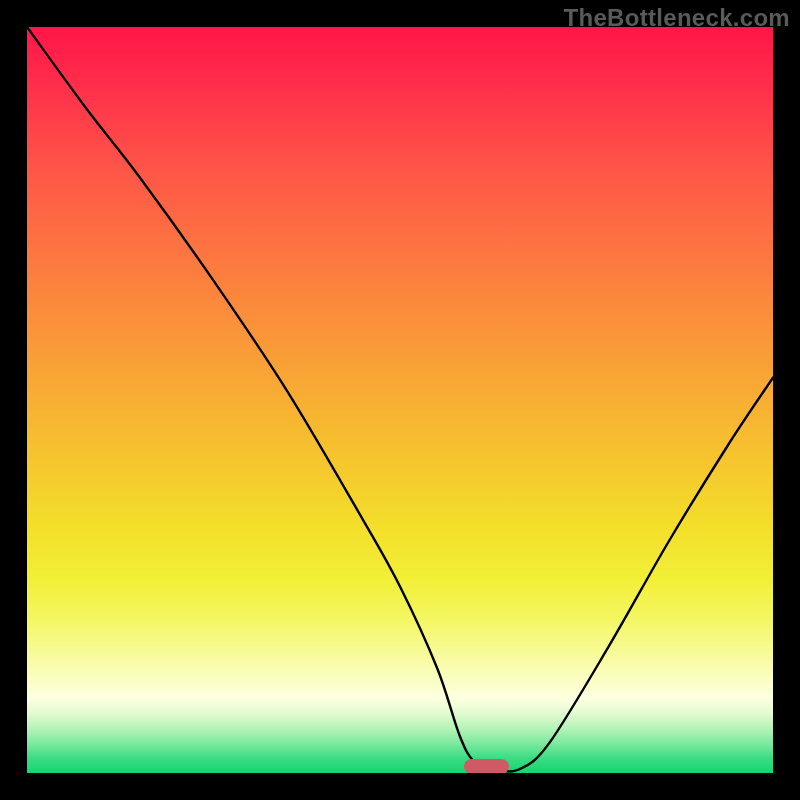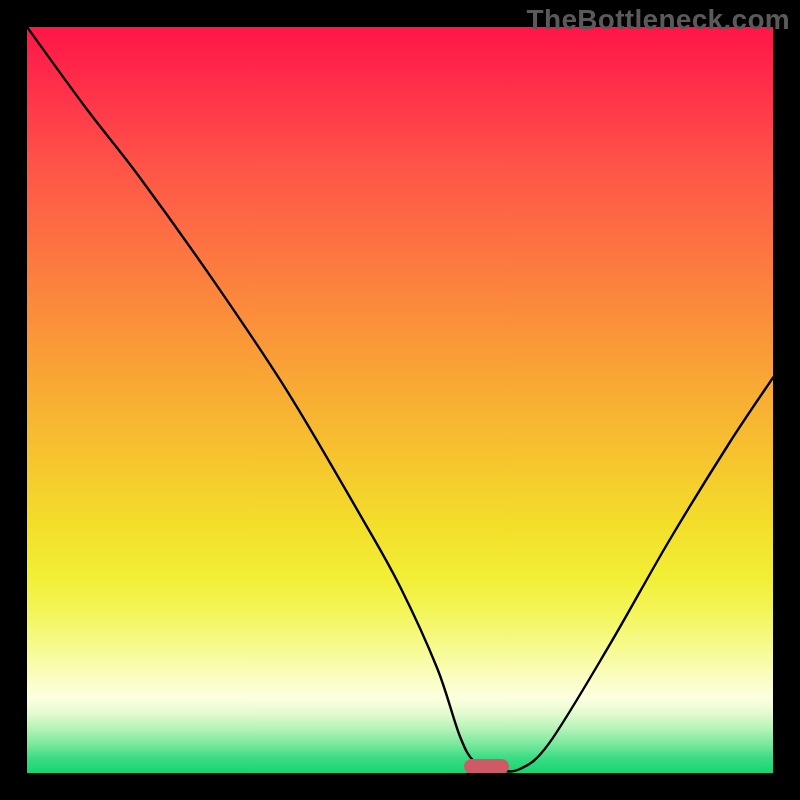--- a/index.html
+++ b/index.html
@@ -15,21 +15,21 @@
     position: relative;
     width: 800px;
     height: 800px;
     background: #000;
   }
   .watermark {
     position: absolute;
     top: 4px;
     right: 10px;
     color: #5a5a5a;
-    font-size: 28px;
+    font-size: 24px;
     font-weight: 600;
     letter-spacing: 0.3px;
     z-index: 10;
   }
   
   .plot {
     position: absolute;
     left: 27px;
     top: 27px;
     width: 746px;

